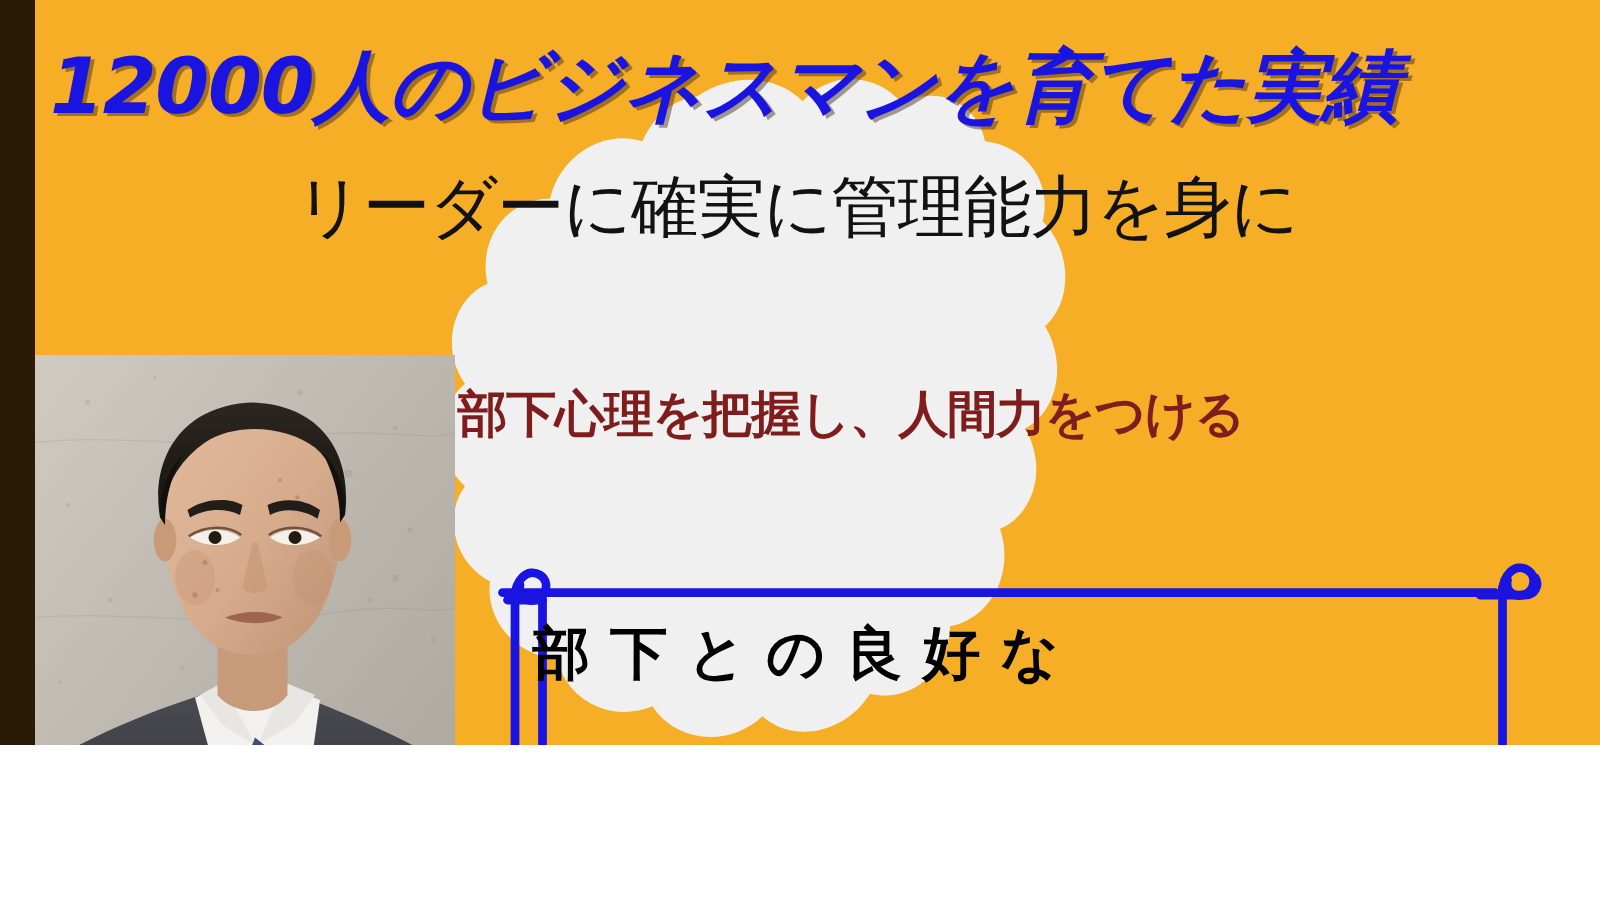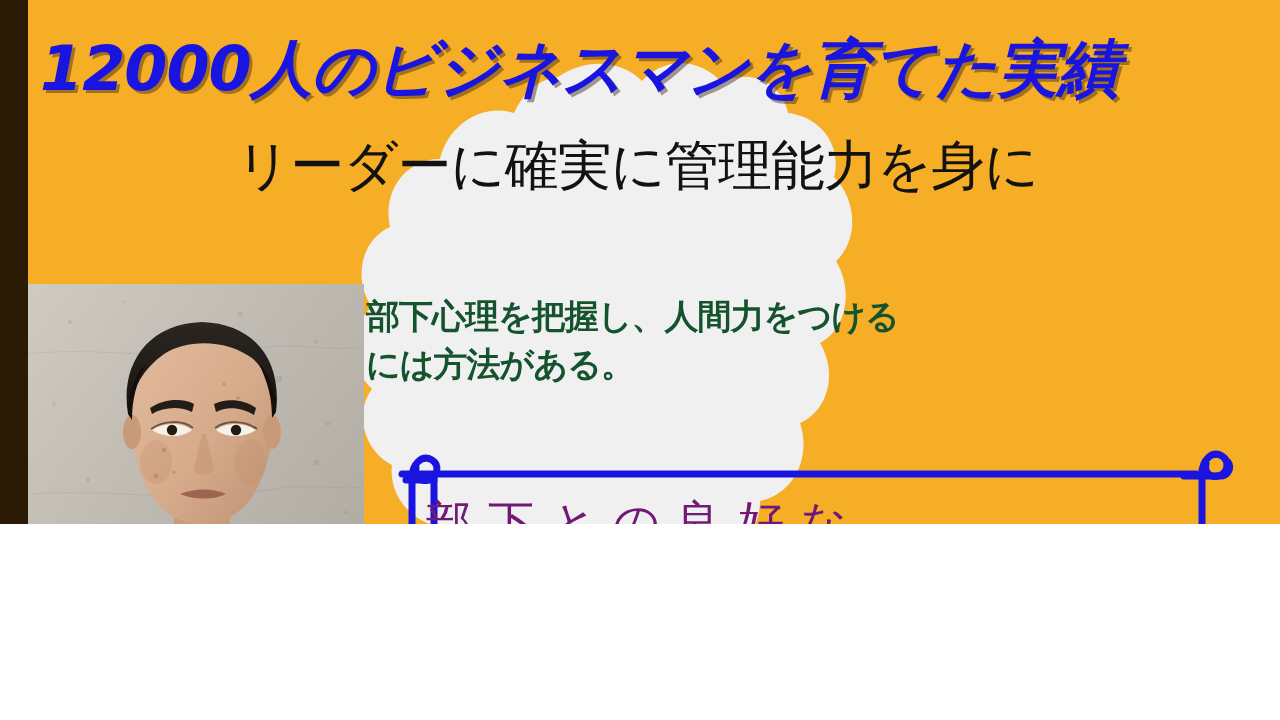--- a/index.html
+++ b/index.html
@@ -2,21 +2,21 @@
 <html><head>
 <meta charset="utf-8">
 <style>
   html,body{margin:0;padding:0;}
   body{
     width:1280px;height:720px;overflow:hidden;
     font-family:"Liberation Sans","DejaVu Sans",sans-serif;
     background:#ffffff;
   }
   #slide{
-    position:relative;width:1280px;height:524px;overflow:hidden;
+    position:relative;width:1280px;height:596px;overflow:hidden;
     background:#f5ae26;
   }
   
   .left-band{
     position:absolute;left:0;top:0;width:28px;height:720px;
     background:#2a1a06;
   }
   
   .blob{
     position:absolute;left:330px;top:55px;width:600px;height:580px;
@@ -35,40 +35,40 @@
   
   .sub-black{
     position:absolute;left:236px;top:128px;width:1010px;
     font-family:"DejaVu Sans","Liberation Sans",sans-serif;
     font-size:54px;line-height:1.42;font-weight:normal;
     color:#121212;letter-spacing:-1px;
   }
   .sub-black .l2{display:block;margin-left:-18px;}
   
   .sub-red{
-    position:absolute;left:366px;top:292px;width:900px;
+    position:absolute;left:366px;top:304px;width:900px;
     font-family:"DejaVu Sans","Liberation Sans",sans-serif;
-    font-size:34px;line-height:1.42;font-weight:bold;
-    color:#14532d;letter-spacing:-1px;
+    font-size:40px;line-height:1.42;font-weight:bold;
+    color:#7f1d1d;letter-spacing:-1px;
   }
   
   .photo{
     position:absolute;left:28px;top:284px;width:336px;height:436px;
     overflow:hidden;background:#b9b4ac;
   }
   .photo svg{display:block;width:100%;height:100%;}
   
   .scroll{
     position:absolute;left:378px;top:440px;width:870px;height:280px;
   }
   .scroll svg{position:absolute;left:0;top:0;width:100%;height:100%;}
   .banner-text{
     position:absolute;left:0;top:0;width:870px;height:280px;
     font-family:"DejaVu Serif","Liberation Serif",serif;
-    color:#701a75;font-weight:normal;pointer-events:none;
+    color:#000000;font-weight:bold;pointer-events:none;
   }
   .bline1{
     position:absolute;left:48px;top:52px;
     font-size:46px;letter-spacing:16px;
   }
   .bline2{
     position:absolute;left:112px;top:146px;
     font-size:46px;letter-spacing:14px;
   }
 </style>
@@ -95,21 +95,20 @@
   </div>
 
   <div class="headline">12000人のビジネスマンを育てた実績</div>
 
   <div class="sub-black">
     <span>リーダーに確実に管理能力を身に</span>
   </div>
 
   <div class="sub-red">
     <span>部下心理を把握し、人間力をつける</span><br>
-    <span>には方法がある。</span>
   </div>
 
   <div class="photo">
     <svg viewBox="0 0 336 436" preserveAspectRatio="xMidYMid slice" aria-hidden="true">
       <defs>
         <linearGradient id="wallg" x1="0" y1="0" x2="1" y2="1">
           <stop offset="0%" stop-color="#cfcac2"></stop>
           <stop offset="45%" stop-color="#bdb8b0"></stop>
           <stop offset="100%" stop-color="#a9a49c"></stop>
         </linearGradient>

